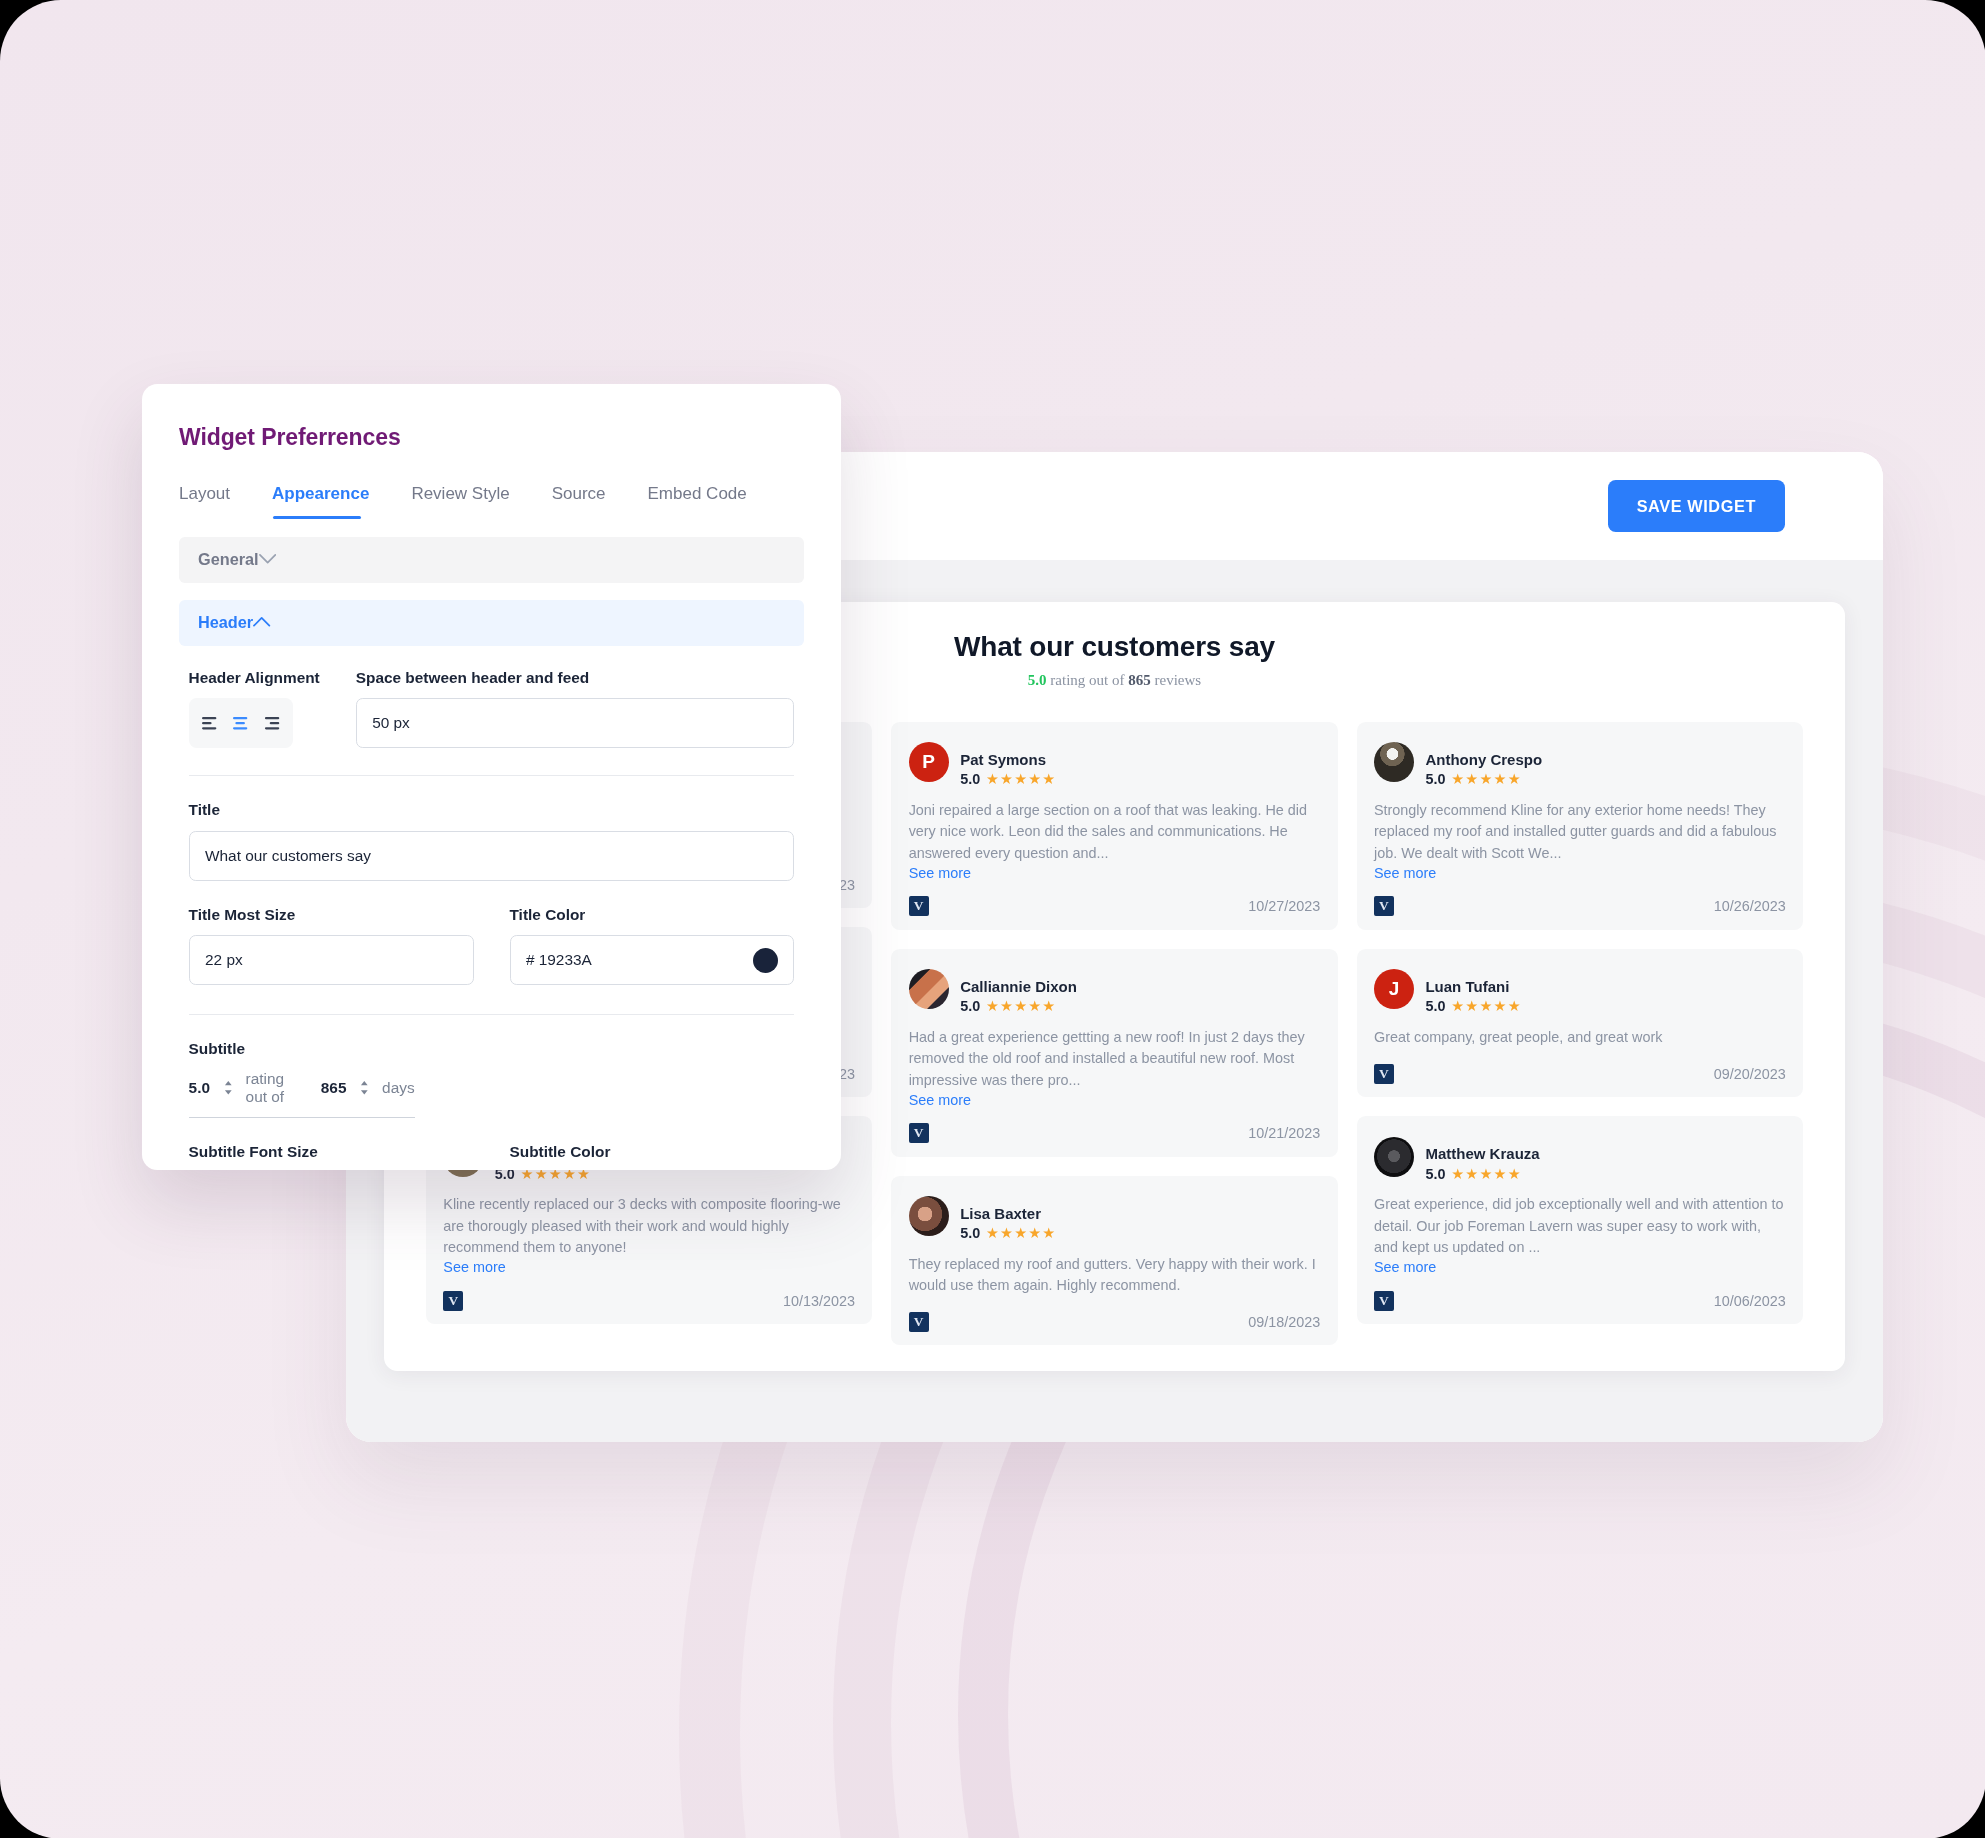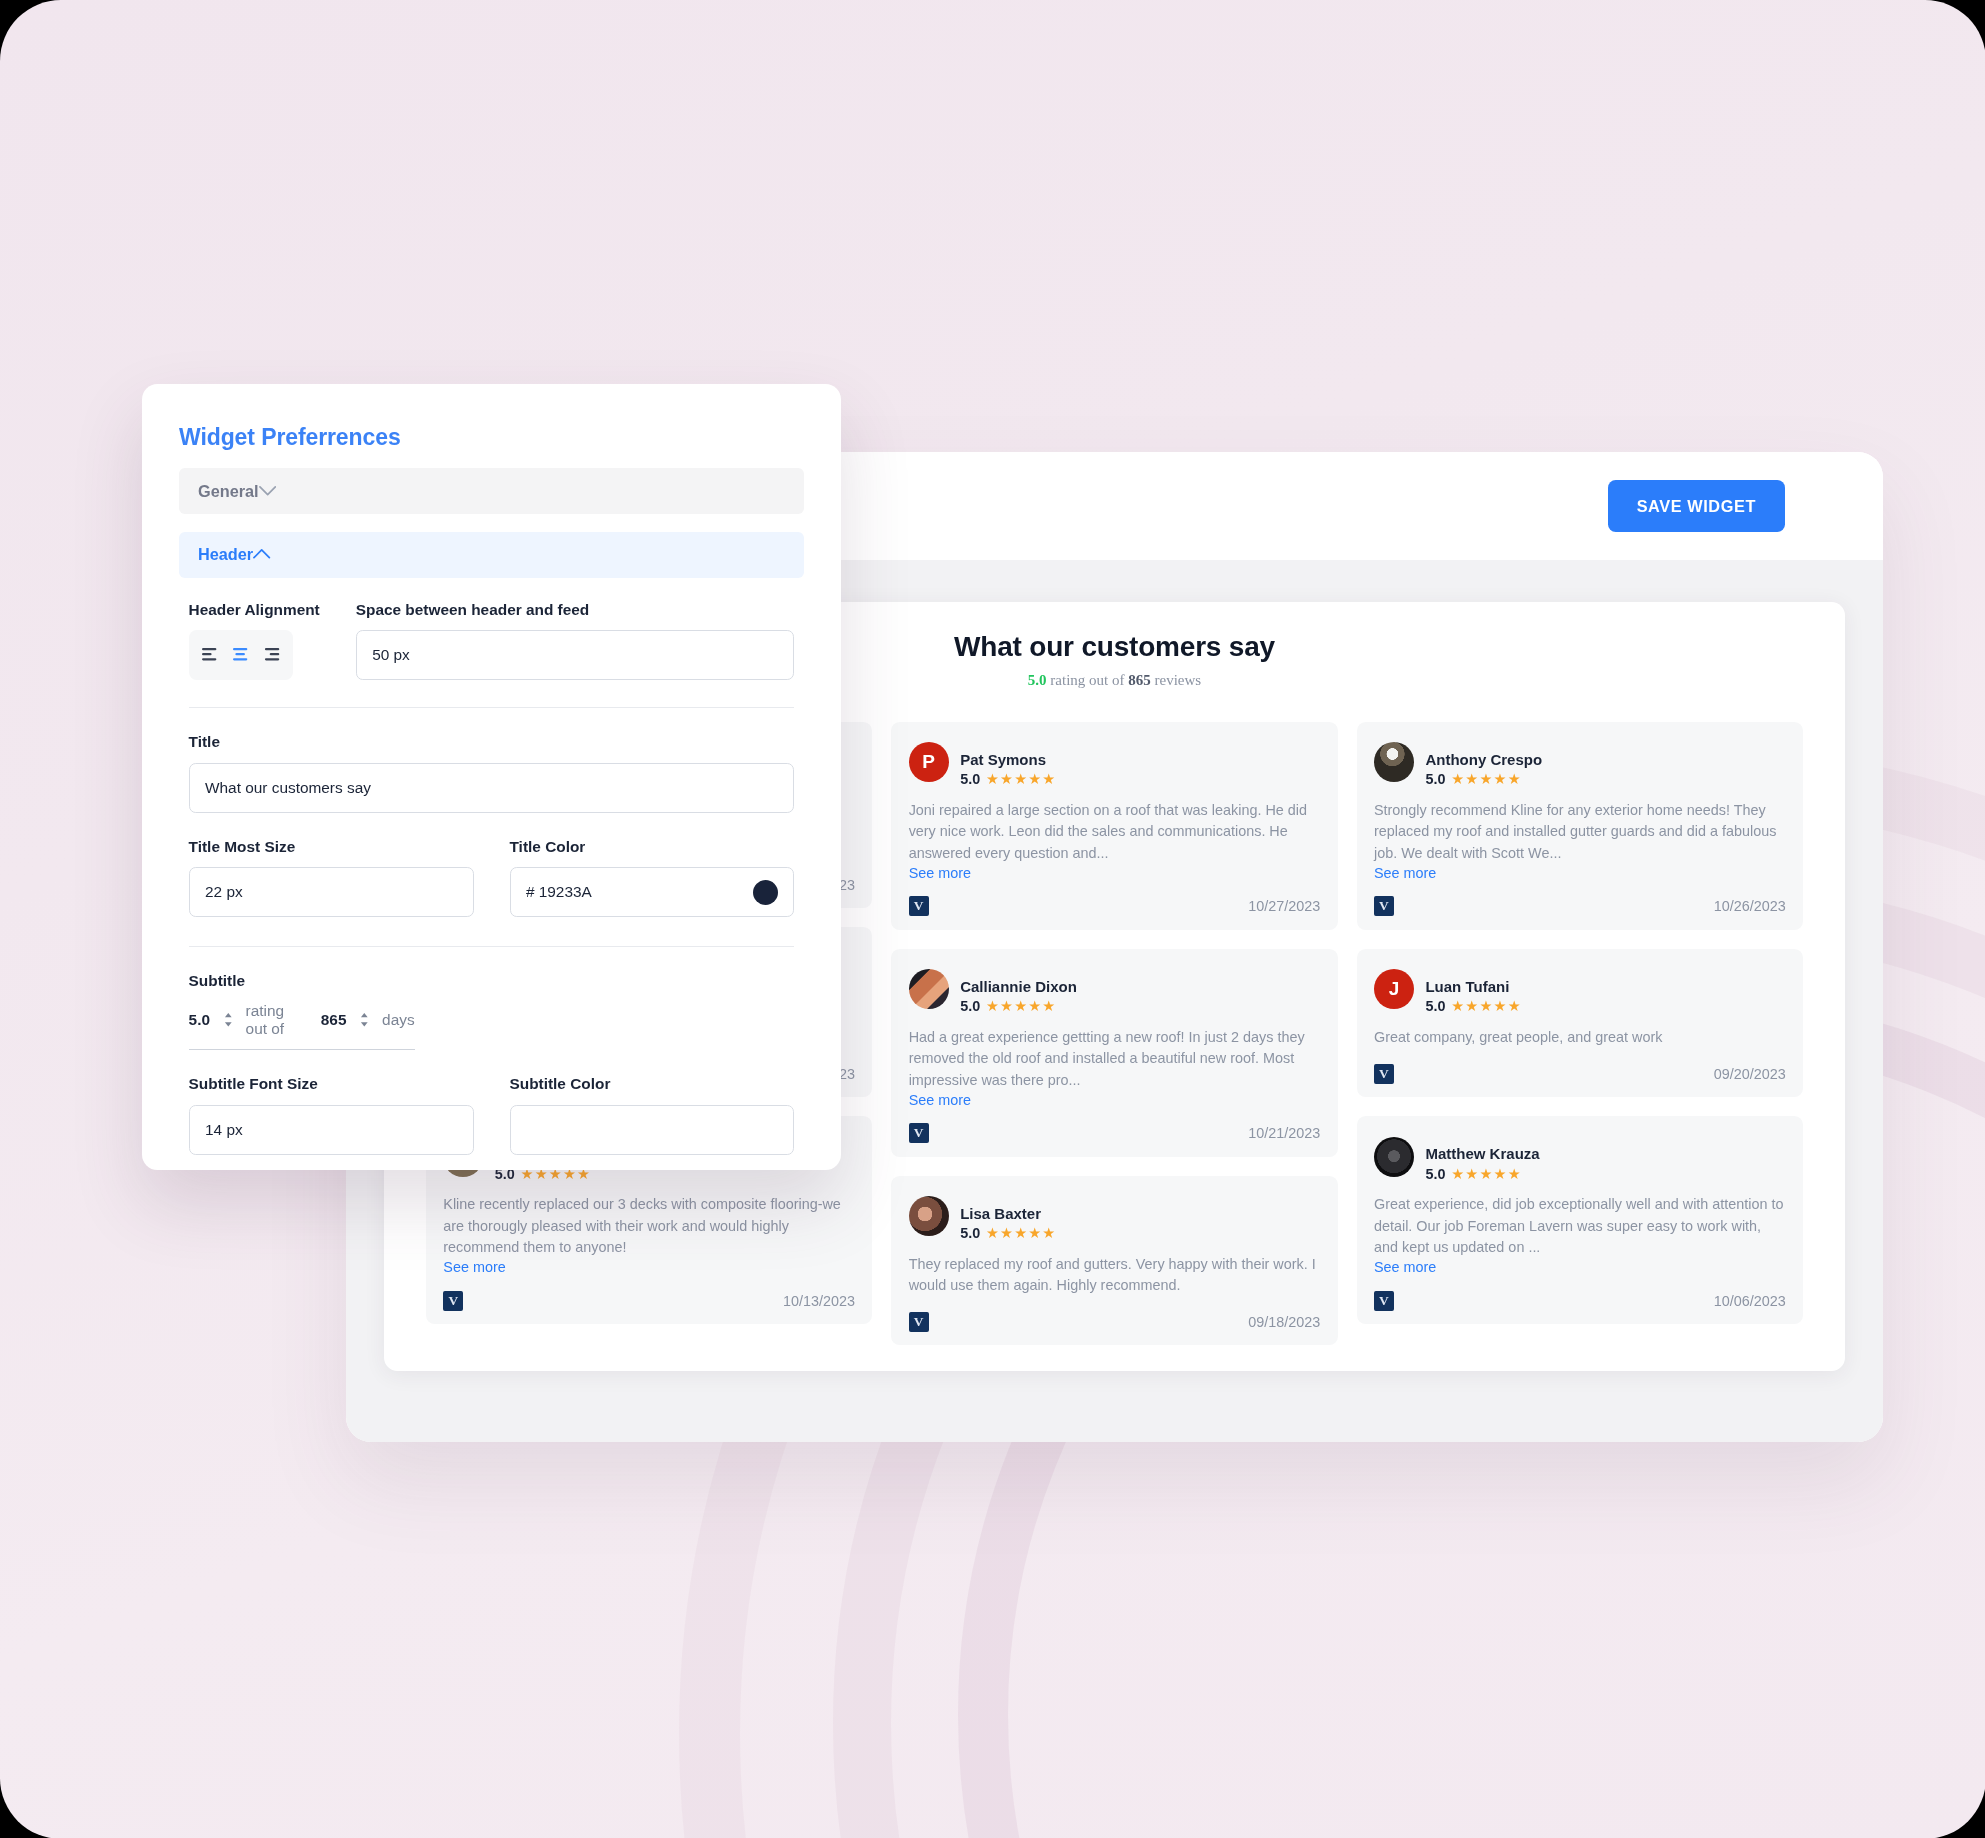--- a/index.html
+++ b/index.html
@@ -171,21 +171,21 @@
     height: 786px;
     background: #ffffff;
     border-radius: 15.4px;
     box-shadow: 0 33px 71px rgba(80, 50, 80, 0.16);
     padding: 40px 37px 0 37px;
     overflow: hidden;
   }
   #prefs-title {
     font-size: 23px;
     font-weight: bold;
-    color: #3b82f6;
+    color: #701a75;
     letter-spacing: -0.1px;
   }
   #tabs {
     display: flex;
     gap: 42px;
     margin-top: 33px;
     position: relative;
   }
   .tab {
     font-size: 17px;
@@ -419,20 +419,28 @@
               </div></div></div>
 
       </div>
     </div>
   </div>
 
   <div id="prefs">
 
     <div id="prefs-title">Widget Preferrences</div>
 
+    <div id="tabs">
+      <div class="tab">Layout</div>
+      <div class="tab active">Appearence</div>
+      <div class="tab">Review Style</div>
+      <div class="tab">Source</div>
+      <div class="tab">Embed Code</div>
+      <div class="tab-underline"></div>
+    </div>
 
     <div class="accordion">
       <span class="ac-label">General</span>
       <span class="chev">
         <svg width="17.3" height="10.6" viewBox="0 0 18 11" fill="none" aria-hidden="true">
           <path d="M1 1L9 9L17 1" stroke="currentColor" stroke-width="1.8" stroke-linecap="round" stroke-linejoin="round"></path>
         </svg>
       </span>
     </div>
 

